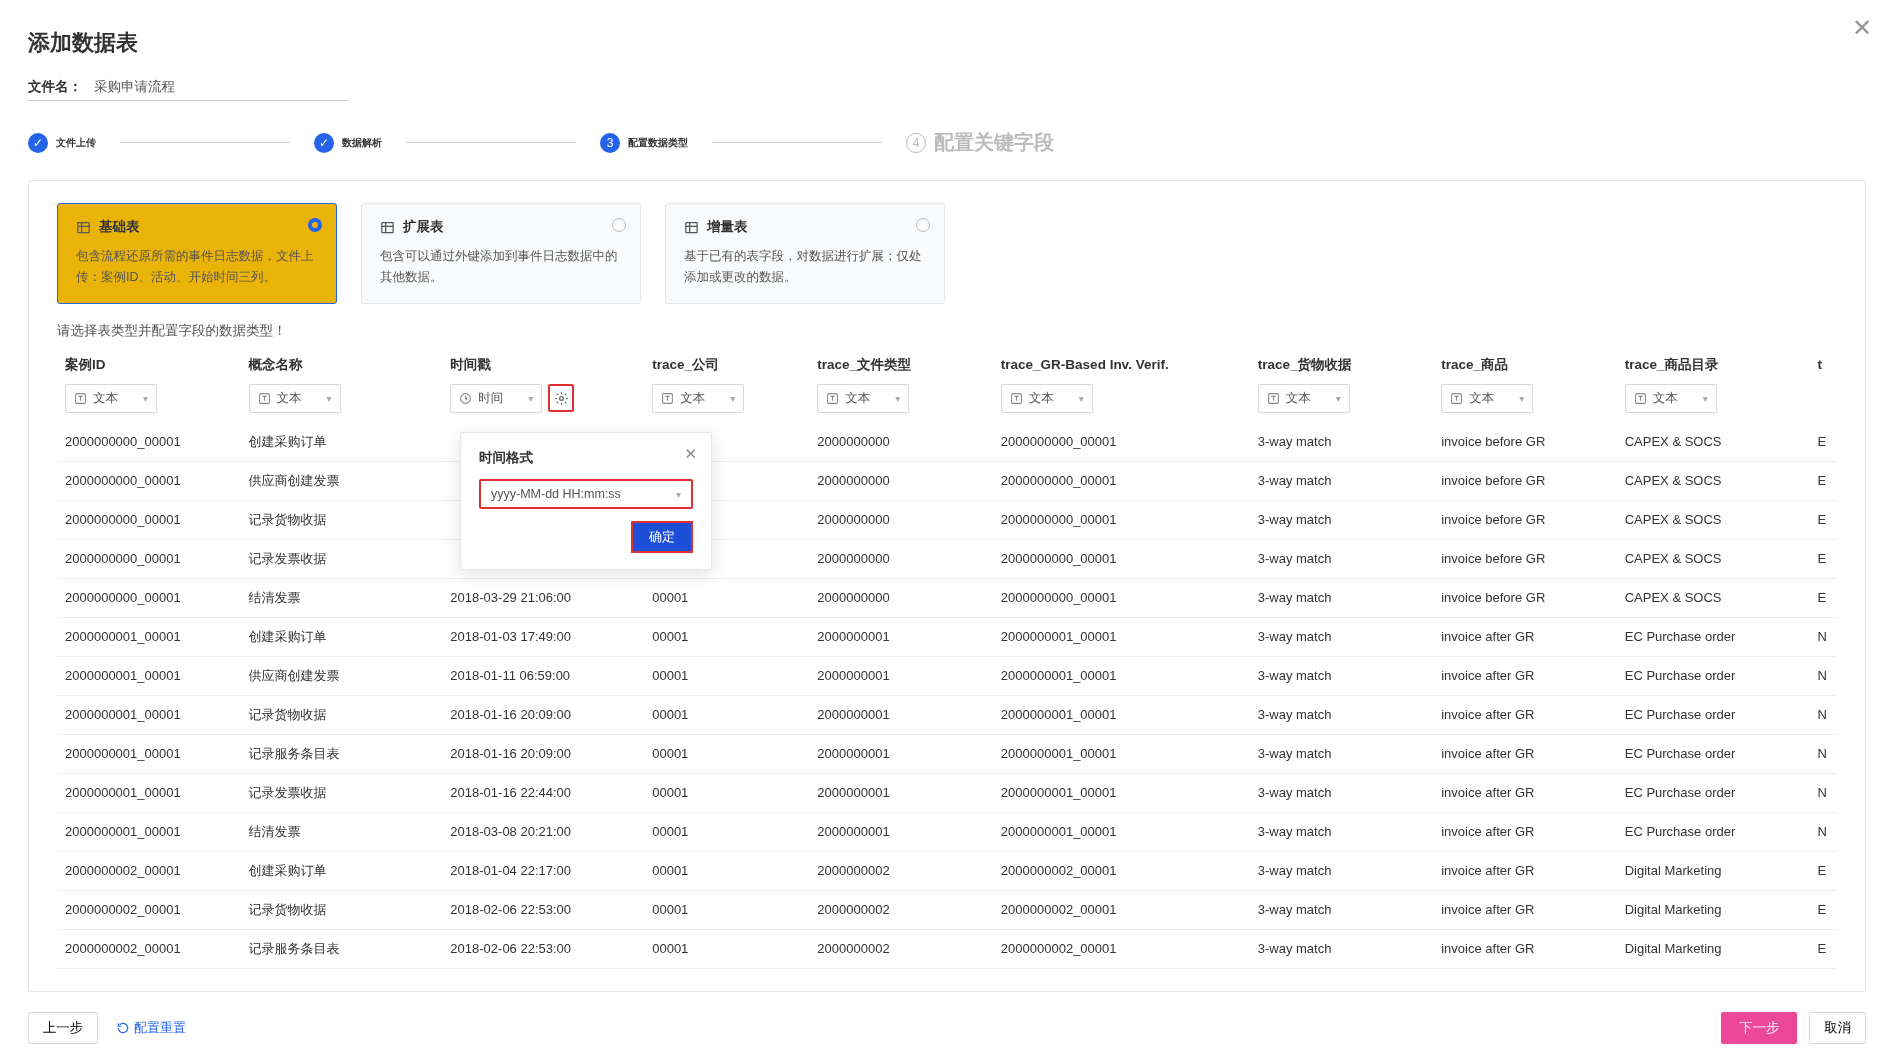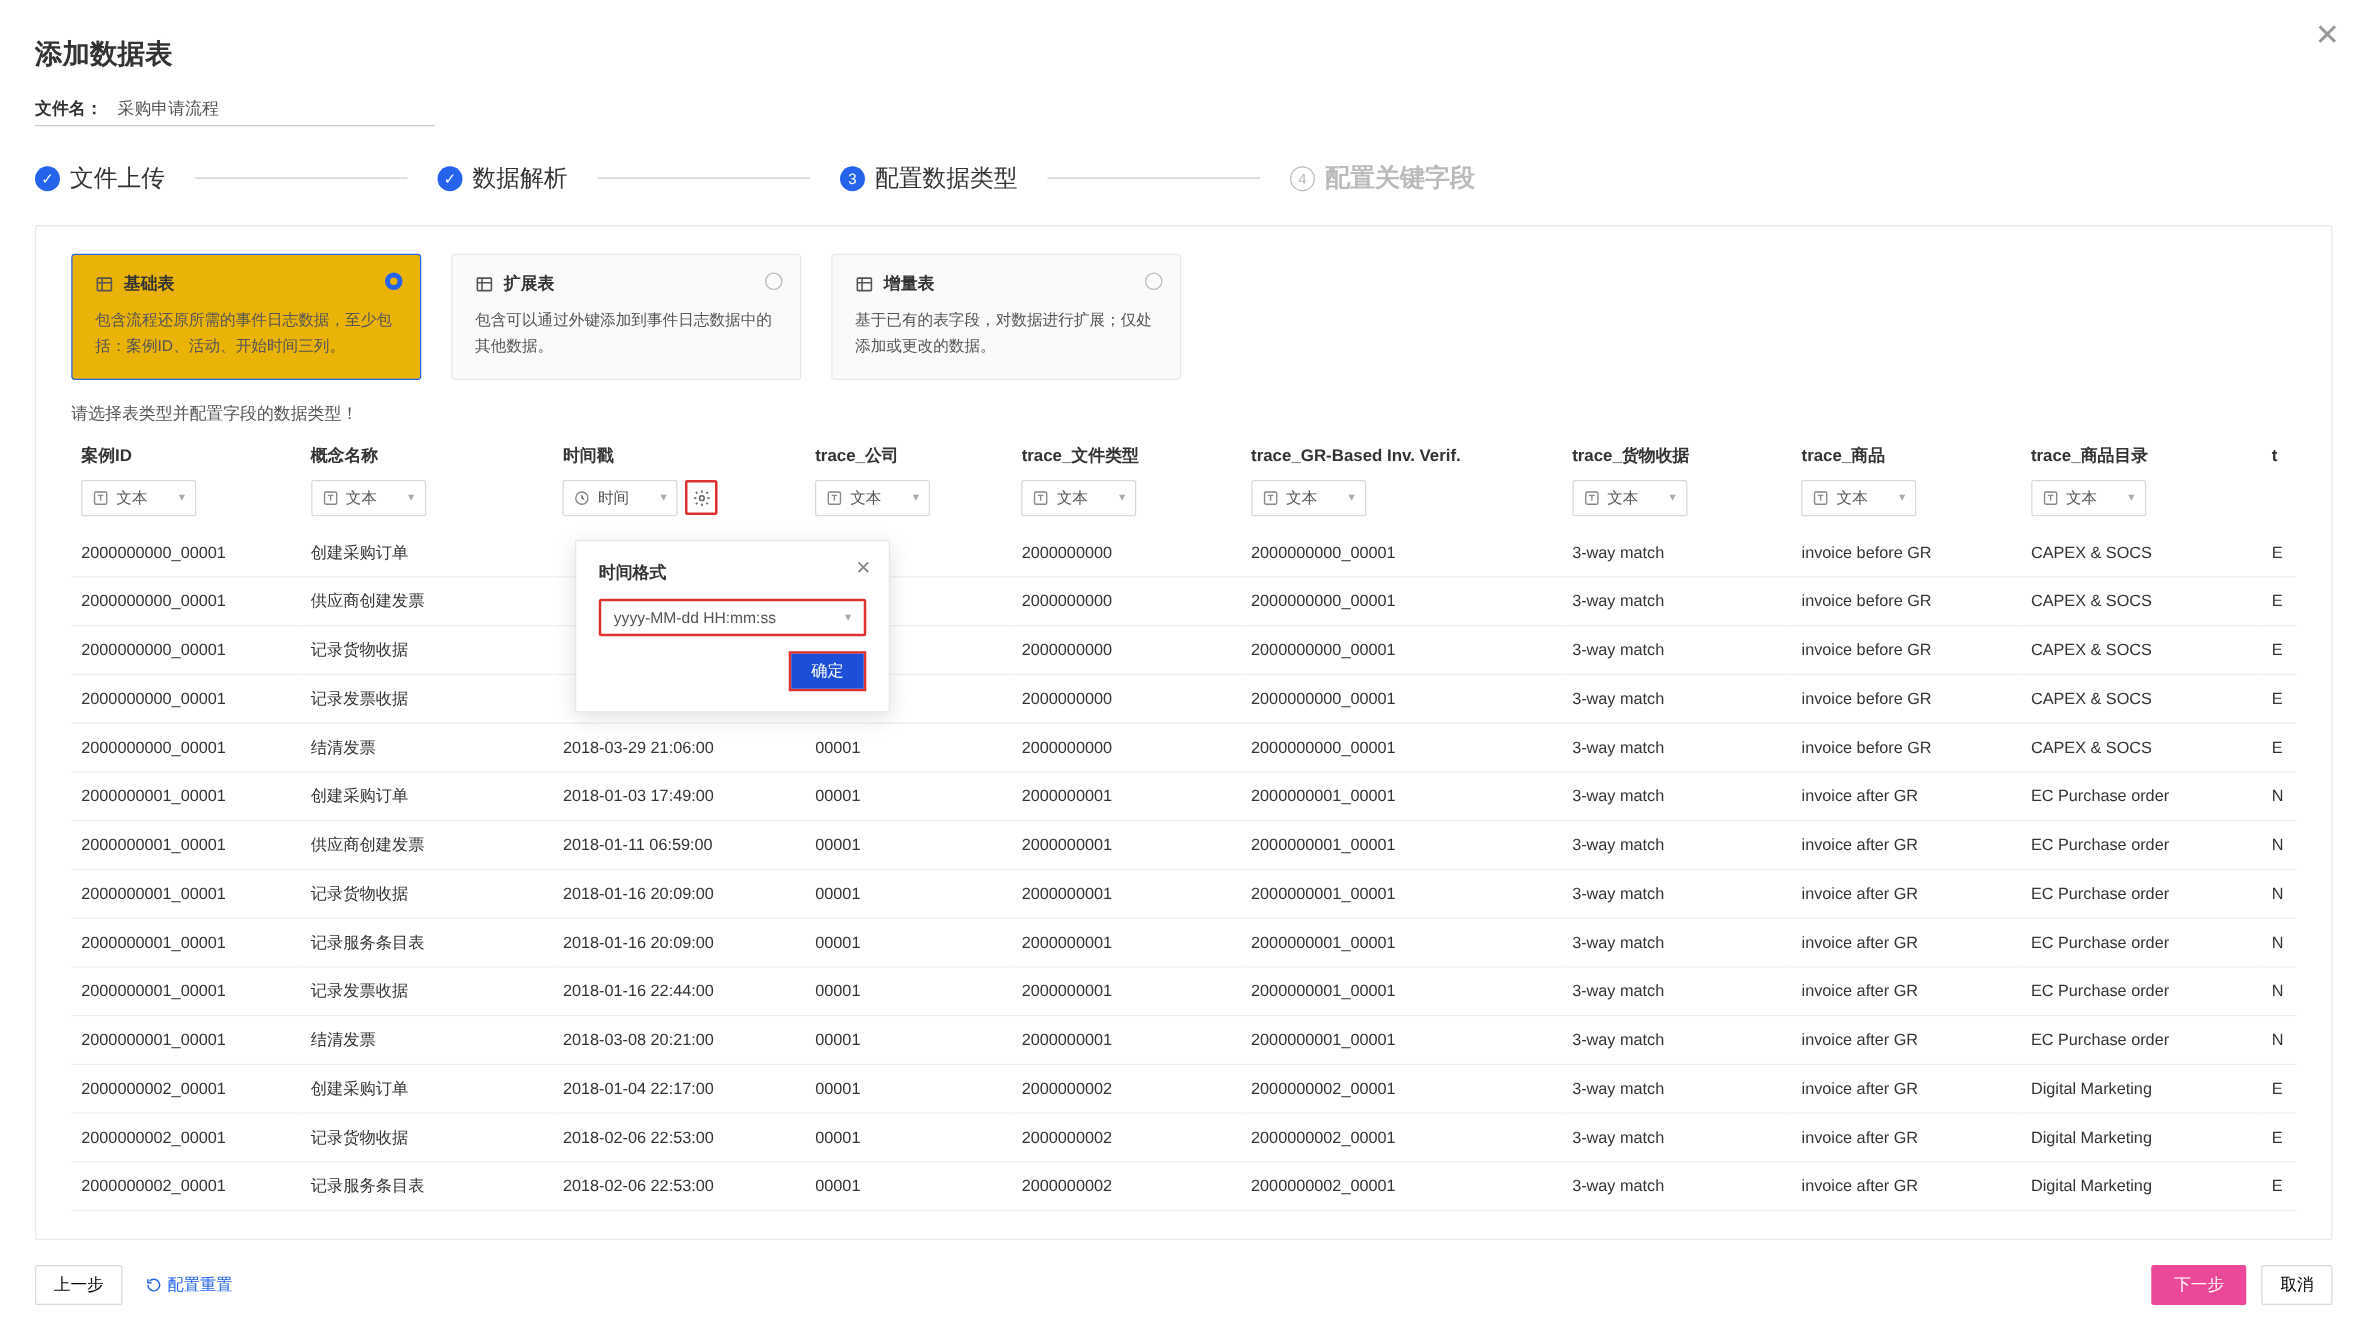--- a/index.html
+++ b/index.html
@@ -8,21 +8,21 @@
     .title { font-size: 22px; font-weight: 600; margin-bottom: 20px; }
     .filename-row { display: flex; align-items: center; margin-bottom: 28px; border-bottom: 1px solid #ccc; width: 320px; padding-bottom: 4px; }
     .filename-label { font-weight: 700; margin-right: 12px; }
     .filename-value { color: #555; }
     .steps { display: flex; gap: 24px; align-items: center; margin-bottom: 24px; }
     .step { display: flex; align-items: center; gap: 8px; }
     .step-icon { width: 20px; height: 20px; border-radius: 50%; display: flex; align-items: center; justify-content: center; font-size: 12px; color: #fff; }
     .step-done { background: #2563eb; }
     .step-cur { background: #2563eb; }
     .step-next { background: #fff; border: 1px solid #bbb; color: #bbb; }
-    .step-label { font-weight: 400; font-size: 19px; }
+    .step-label { font-weight: 700; font-size: 10px; }
     .step-disabled { color: #bbb; font-weight: 600; font-size: 20px; font-family: Liberation Serif, serif; }
     .step-line { flex: 1; max-width: 170px; height: 1px; background: #ccc; }
     .card-area { border: 1px solid #e5e7eb; border-radius: 2px; padding: 22px 28px; margin-bottom: 20px; }
     .type-cards { display: flex; gap: 24px; margin-bottom: 18px; }
     .type-card { width: 280px; border: 1px solid #e5e7eb; border-radius: 3px; padding: 14px 18px; position: relative; background: #f9fafb; }
     .type-card.selected { border-color: #2563eb; background: #eab308; }
     .type-card-head { display: flex; align-items: center; gap: 8px; font-weight: 600; margin-bottom: 10px; }
     .type-card-desc { font-size: 12.5px; color: #555; line-height: 1.7; }
     .type-radio { position: absolute; top: 14px; right: 14px; width: 14px; height: 14px; border-radius: 50%; border: 1px solid #bbb; }
     .type-radio.on { border: 4.5px solid #2563eb; }
@@ -101,21 +101,21 @@
   <div class="type-cards" id="type-cards">
       <div class="type-card selected">
     <div class="type-radio on"></div>
     <div class="type-card-head">
       <svg width="15" height="15" viewBox="0 0 24 24">
             <rect x="3" y="4" width="18" height="16" rx="1" fill="none" stroke="#555" stroke-width="2"></rect>
             <path stroke="#555" stroke-width="2" d="M3 10h18M9 4v16"></path>
           </svg>
       <span>基础表</span>
     </div>
-    <div class="type-card-desc">包含流程还原所需的事件日志数据，至少包括：案例ID、活动、开始时间三列。</div>
+    <div class="type-card-desc">包含流程还原所需的事件日志数据，文件上传：案例ID、活动、开始时间三列。</div>
       </div>
       <div class="type-card">
     <div class="type-radio "></div>
     <div class="type-card-head">
       <svg width="15" height="15" viewBox="0 0 24 24">
             <rect x="3" y="4" width="18" height="16" rx="1" fill="none" stroke="#555" stroke-width="2"></rect>
             <path stroke="#555" stroke-width="2" d="M3 10h18M9 4v16"></path>
           </svg>
       <span>扩展表</span>
     </div>

